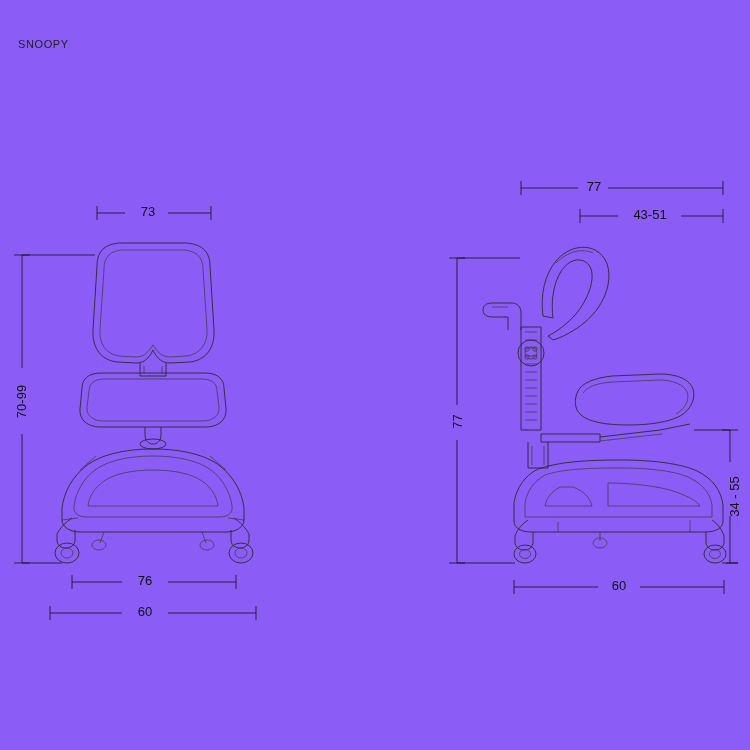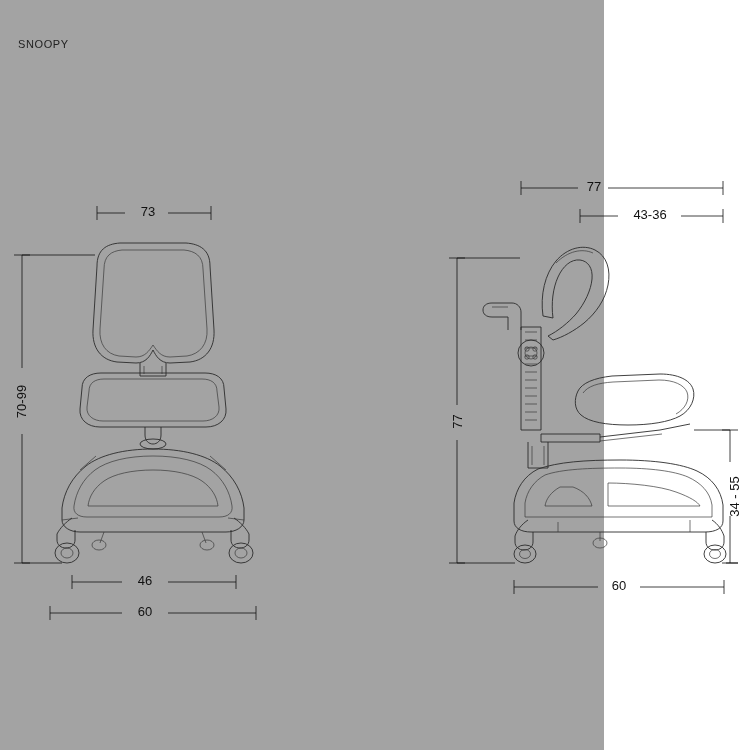--- a/index.html
+++ b/index.html
@@ -9,23 +9,23 @@
   }
   body {
     width: 750px;
     height: 750px;
     font-family: "Liberation Sans", sans-serif;
     color: #1a1a1a;
     overflow: hidden;
   }
   #sheet {
     position: relative;
-    width: 604px;
+    width: 750px;
     height: 750px;
-    background: #a3a3a3;
+    background: #8b5cf6;
   }
   .title {
     position: absolute;
     left: 18px;
     top: 38px;
     font-size: 11px;
     letter-spacing: 0.6px;
     color: #222222;
     white-space: nowrap;
   }
@@ -245,27 +245,27 @@
       <line class="dim" x1="640" y1="587" x2="724" y2="587"></line>
       <line class="dimtick" x1="514" y1="580" x2="514" y2="594"></line>
       <line class="dimtick" x1="724" y1="580" x2="724" y2="594"></line>
     </g>
   </svg>
 
   <div class="dimlabel" style="left:127px; top:204px; width:42px;">73</div>
 
   <div class="dimlabel vert" style="left:-14px; top:394px; width:70px; transform: rotate(-90deg);">70-99</div>
 
-  <div class="dimlabel" style="left:124px; top:573px; width:42px;">46</div>
+  <div class="dimlabel" style="left:124px; top:573px; width:42px;">76</div>
 
   <div class="dimlabel" style="left:124px; top:604px; width:42px;">60</div>
 
   <div class="dimlabel" style="left:578px; top:179px; width:32px;">77</div>
 
-  <div class="dimlabel" style="left:617px; top:207px; width:66px;">43-36</div>
+  <div class="dimlabel" style="left:617px; top:207px; width:66px;">43-51</div>
 
   <div class="dimlabel vert" style="left:434px; top:414px; width:46px; transform: rotate(-90deg);">77</div>
 
   <div class="dimlabel vert" style="left:698px; top:489px; width:72px; transform: rotate(-90deg);">34 - 55</div>
 
   <div class="dimlabel" style="left:598px; top:578px; width:42px;">60</div>
 
 </div>
 
 </body></html>

